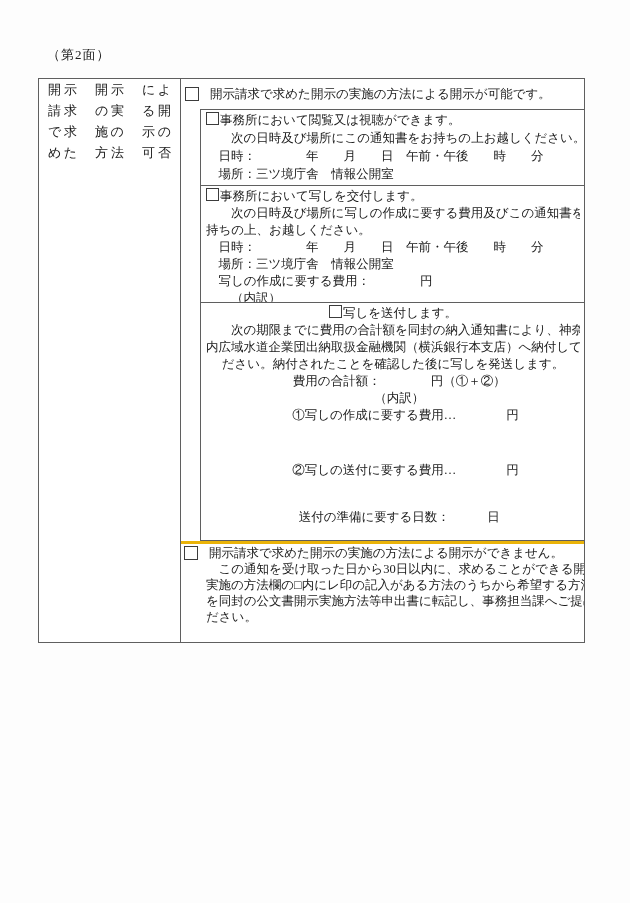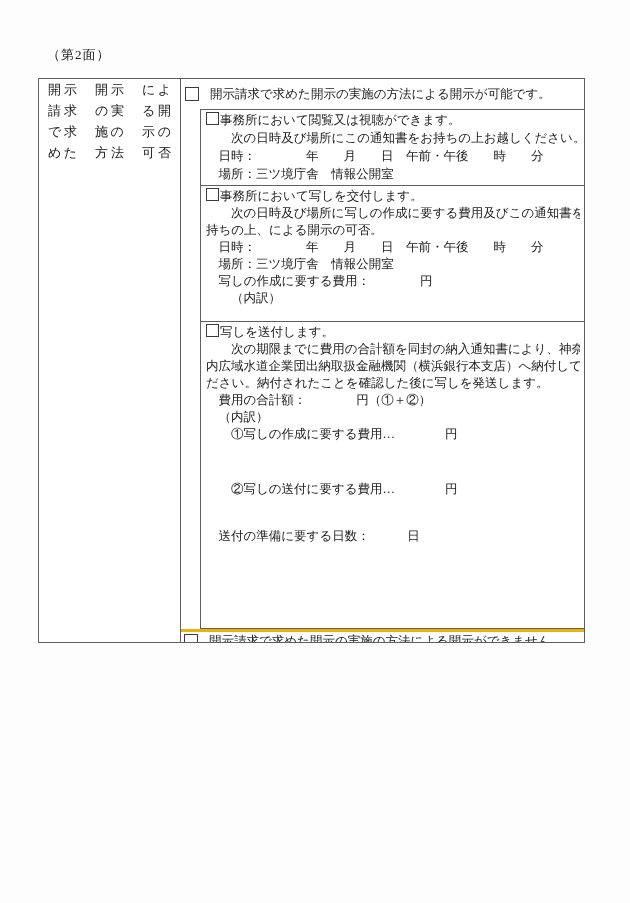--- a/index.html
+++ b/index.html
@@ -64,22 +64,22 @@
   .subbox{
     margin-left:19px;
     border:1px solid #5f5f5f;
     border-right:none;
     box-sizing:border-box;
     padding:2px 4px 0 5px;
     overflow:hidden;
     flex:none;
   }
   .subbox-a{height:77px;line-height:18px;font-family:Liberation Mono, monospace;}
-  .subbox-b{height:137px;margin-top:-1px;line-height:17px;}
-  .subbox-c{height:308px;margin-top:-1px;line-height:17px;}
+  .subbox-b{height:118px;margin-top:-1px;line-height:17px;}
+  .subbox-c{height:239px;margin-top:-1px;line-height:17px;text-align:center;}
   .line{white-space:pre;overflow:hidden;}
   .spacer-1{height:38px;}
   .spacer-2{height:30px;}
   .row2{
     flex:1;
     border-top:3px solid #eab308;
     padding-left:3px;
     line-height:16px;
     overflow:hidden;
   }
@@ -112,21 +112,21 @@
       <div class="subbox subbox-a">
         <div class="line"><span class="cb cb-sm"></span><span>事務所において閲覧又は視聴ができます。</span></div>
         <div class="line">　　次の日時及び場所にこの通知書をお持ちの上お越しください。</div>
         <div class="line">　日時：　　　　年　　月　　日　午前・午後　　時　　分</div>
         <div class="line">　場所：三ツ境庁舎　情報公開室</div>
       </div>
 
       <div class="subbox subbox-b">
         <div class="line"><span class="cb cb-sm"></span><span>事務所において写しを交付します。</span></div>
         <div class="line">　　次の日時及び場所に写しの作成に要する費用及びこの通知書をお</div>
-        <div class="line">持ちの上、による開示の可否。</div>
+        <div class="line">持ちの上、お越しください。</div>
         <div class="line">　日時：　　　　年　　月　　日　午前・午後　　時　　分</div>
         <div class="line">　場所：三ツ境庁舎　情報公開室</div>
         <div class="line">　写しの作成に要する費用：　　　　円</div>
         <div class="line">　　（内訳）</div>
       </div>
 
       <div class="subbox subbox-c">
         <div class="line"><span class="cb cb-sm"></span><span>写しを送付します。</span></div>
         <div class="line">　　次の期限までに費用の合計額を同封の納入通知書により、神奈川県</div>
         <div class="line">内広域水道企業団出納取扱金融機関（横浜銀行本支店）へ納付してく</div>

